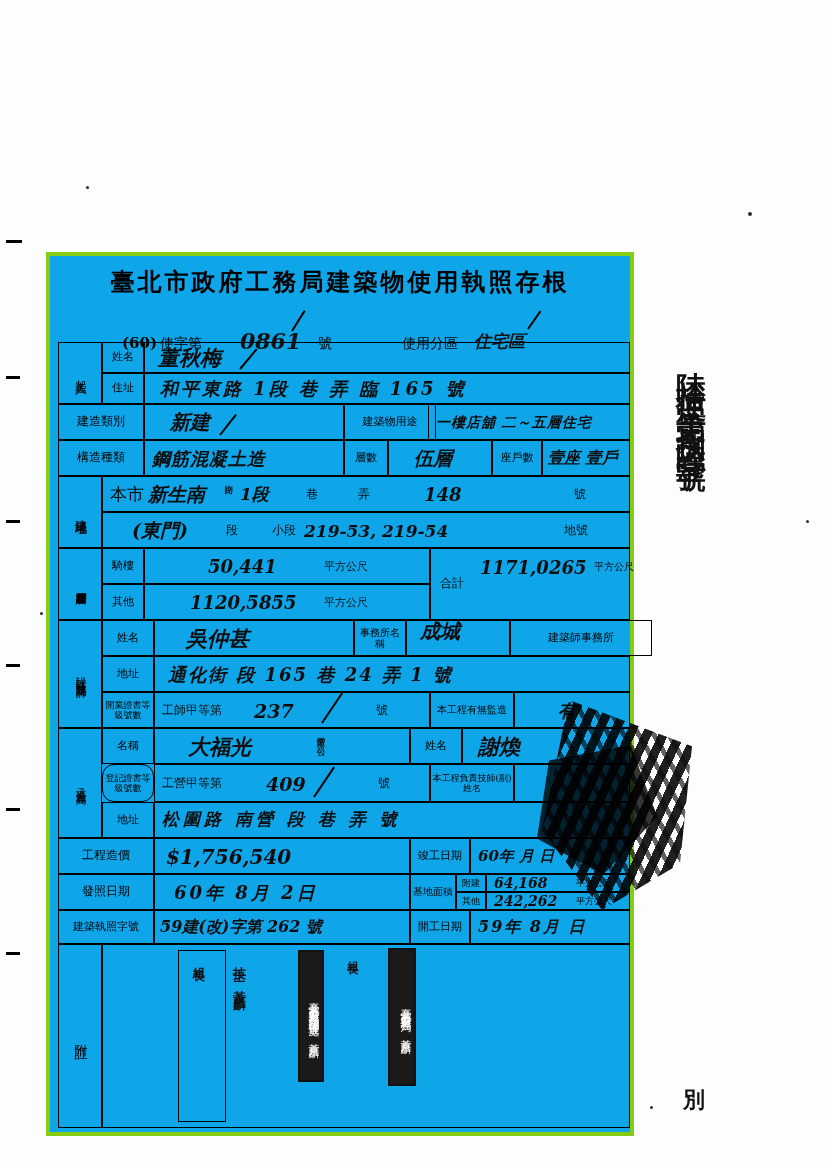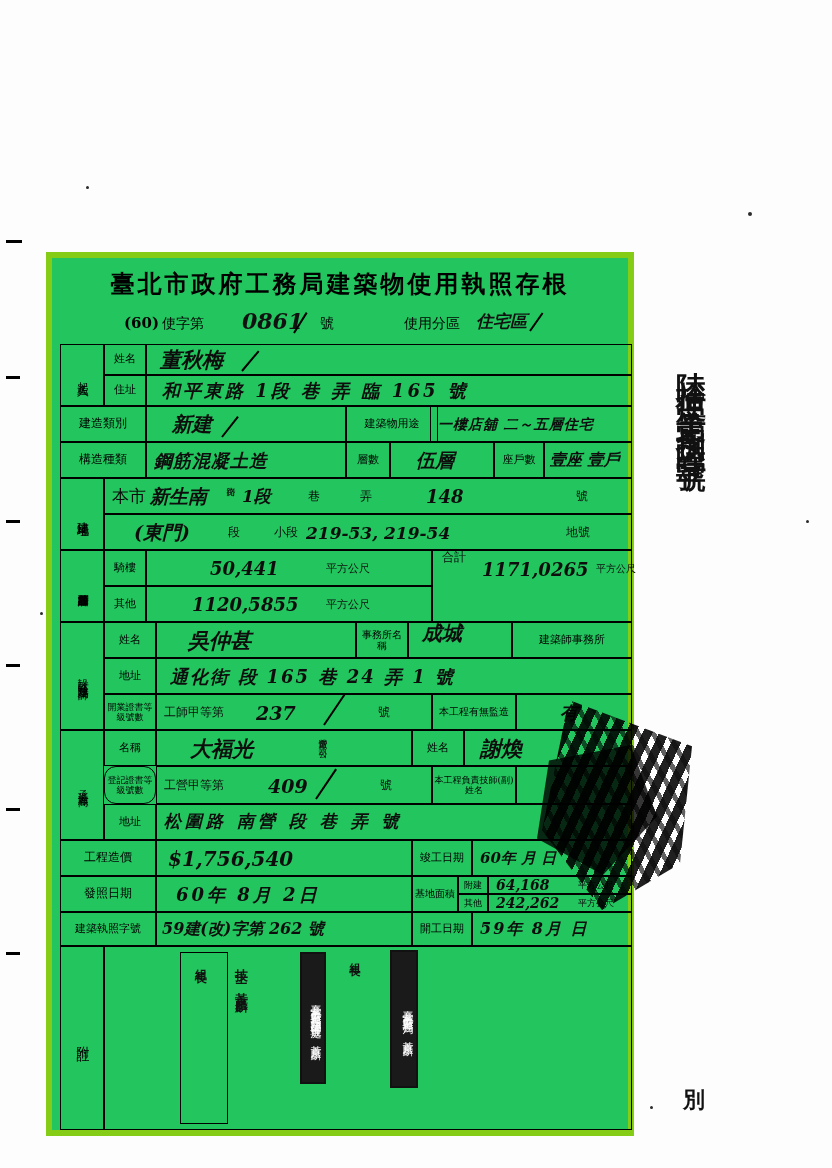--- a/index.html
+++ b/index.html
@@ -26,42 +26,42 @@
     background: #2b2b2b;
     border-radius: 50%;
   }
   
   .form-frame {
     position: absolute;
     left: 46px;
     top: 252px;
     width: 588px;
     height: 884px;
-    border: 6px solid #84cc16;
+    border: 4px solid #84cc16;
     box-sizing: border-box;
-    background: #22c55e;
+    background: #0ea5e9;
   }
   .title-bar {
     position: absolute;
     left: 0; right: 0; top: 10px;
     text-align: center;
     font-family: "DejaVu Serif", serif;
     font-weight: bold;
     font-size: 24px;
     letter-spacing: 3px;
     white-space: nowrap;
   }
   .subtitle-row {
     position: absolute;
     left: 0; right: 0; top: 52px;
     height: 26px;
     font-family: "DejaVu Serif", serif;
     font-size: 14px;
   }
-  .sub-cell { position: absolute; white-space: nowrap; }
+  .sub-cell { position: absolute; white-space: nowrap; margin-top: 22px; }
   .hand {
     font-family: "DejaVu Serif", serif;
     font-style: italic;
     font-weight: bold;
     color: #111;
     white-space: nowrap;
   }
   
   .grid {
     position: absolute;
@@ -261,37 +261,37 @@
       <div class="val hand" style="left:246px; top:172px; height:33px; font-size:17px;">219-53, 219-54</div>
       <div class="val" style="left:506px; top:172px; height:33px; font-size:12px; font-style:normal; font-weight:normal;">地號</div>
 
       <div class="cell vert" style="left:0; top:206px; width:44px; height:72px; font-size:11px; letter-spacing:0px;">各層建築面積綜計</div>
       <div class="cell" style="left:44px; top:206px; width:42px; height:36px;">騎樓</div>
       <div class="cell" style="left:86px; top:206px; width:286px; height:36px;"></div>
       <div class="val hand" style="left:150px; top:208px; height:33px; font-size:18px;">50,441</div>
       <div class="val" style="left:266px; top:208px; height:33px; font-size:11px; font-style:normal; font-weight:normal;">平方公尺</div>
 
       <div class="cell" style="left:372px; top:206px; width:200px; height:72px;"></div>
-      <div class="val" style="left:382px; top:200px; height:26px; font-size:12px; font-style:normal; font-weight:normal;">合計</div>
+      <div class="val" style="left:382px; top:228px; height:26px; font-size:12px; font-style:normal; font-weight:normal;">合計</div>
       <div class="val hand" style="left:422px; top:210px; height:30px; font-size:18px;">1171,0265</div>
       <div class="val" style="left:536px; top:212px; height:26px; font-size:10px; font-style:normal; font-weight:normal;">平方公尺</div>
 
       <div class="cell" style="left:44px; top:242px; width:42px; height:36px;">其他</div>
       <div class="cell" style="left:86px; top:242px; width:286px; height:36px;"></div>
       <div class="val hand" style="left:132px; top:244px; height:33px; font-size:18px;">1120,5855</div>
       <div class="val" style="left:266px; top:244px; height:33px; font-size:11px; font-style:normal; font-weight:normal;">平方公尺</div>
 
       <div class="cell vert" style="left:0; top:278px; width:44px; height:108px; font-size:11px;">設計監造建築師</div>
       <div class="cell" style="left:44px; top:278px; width:52px; height:36px;">姓名</div>
       <div class="cell" style="left:96px; top:278px; width:200px; height:36px;"></div>
       <div class="val hand" style="left:128px; top:280px; height:33px; font-size:21px;">吳仲甚</div>
       <div class="cell" style="left:296px; top:278px; width:52px; height:36px; font-size:10px;">事務所名稱</div>
       <div class="cell" style="left:348px; top:278px; width:104px; height:36px;"></div>
       <div class="val hand" style="left:362px; top:280px; height:18px; font-size:20px;">成城</div>
-      <div class="cell" style="left:452px; top:278px; width:120px; height:36px; font-size:11px;">建築師事務所</div>
+      <div class="cell" style="left:452px; top:278px; width:142px; height:36px; font-size:11px;">建築師事務所</div>
 
       <div class="cell" style="left:44px; top:314px; width:52px; height:36px;">地址</div>
       <div class="cell" style="left:96px; top:314px; width:476px; height:36px;"></div>
       <div class="val hand" style="left:110px; top:316px; height:33px; font-size:18px; letter-spacing:2px;">通化街 段 165 巷 24 弄 1 號</div>
 
       <div class="cell" style="left:44px; top:350px; width:52px; height:36px; font-size:9px;">開業證書等級號數</div>
       <div class="cell" style="left:96px; top:350px; width:276px; height:36px;"></div>
       <div class="val" style="left:104px; top:352px; height:33px; font-size:12px; font-style:normal; font-weight:normal;">工師甲等第</div>
       <div class="val hand" style="left:196px; top:352px; height:33px; font-size:19px;">237</div>
       <div class="val" style="left:318px; top:352px; height:33px; font-size:12px; font-style:normal; font-weight:normal;">號</div>

